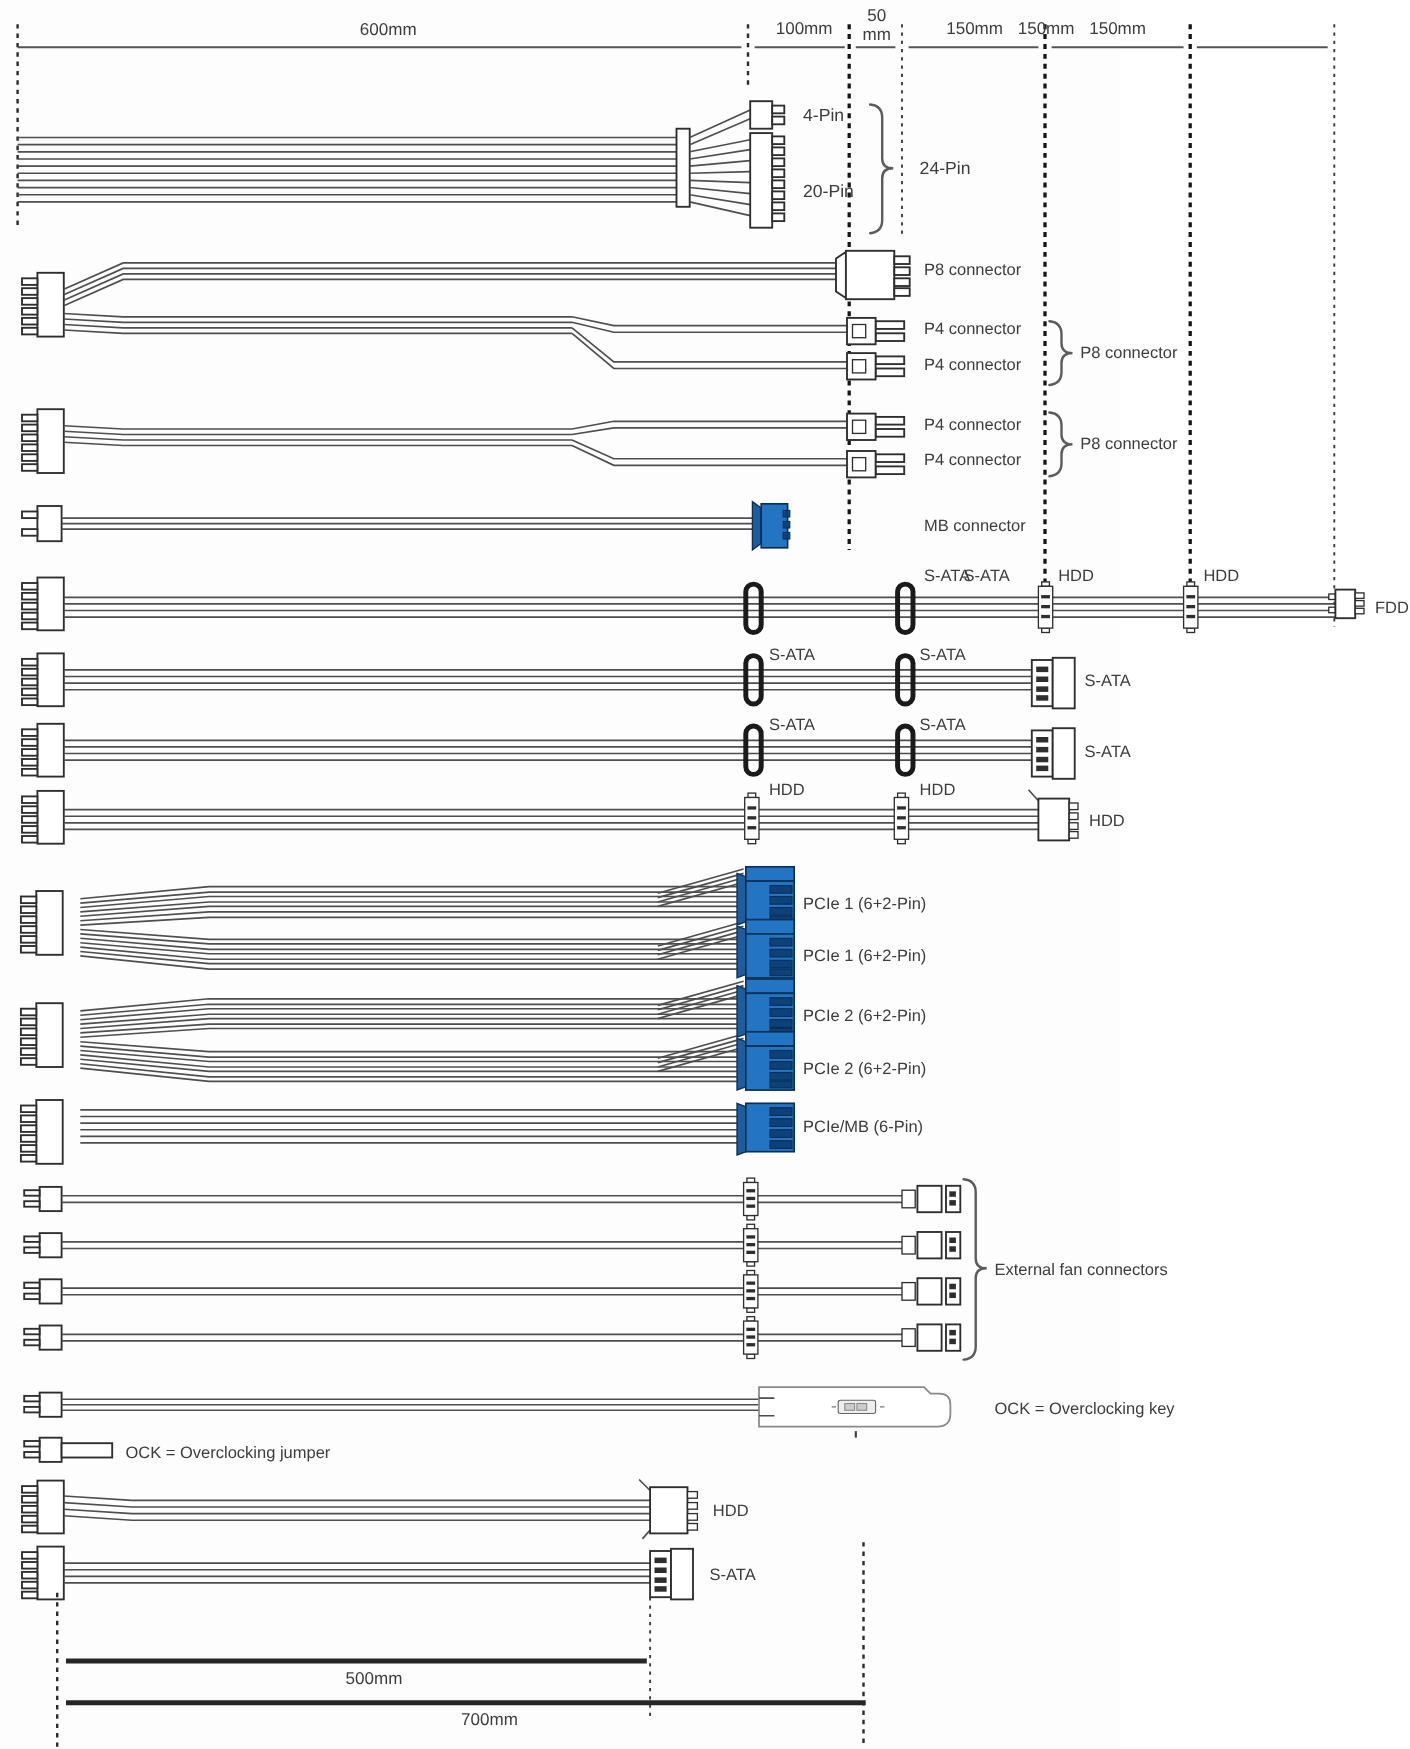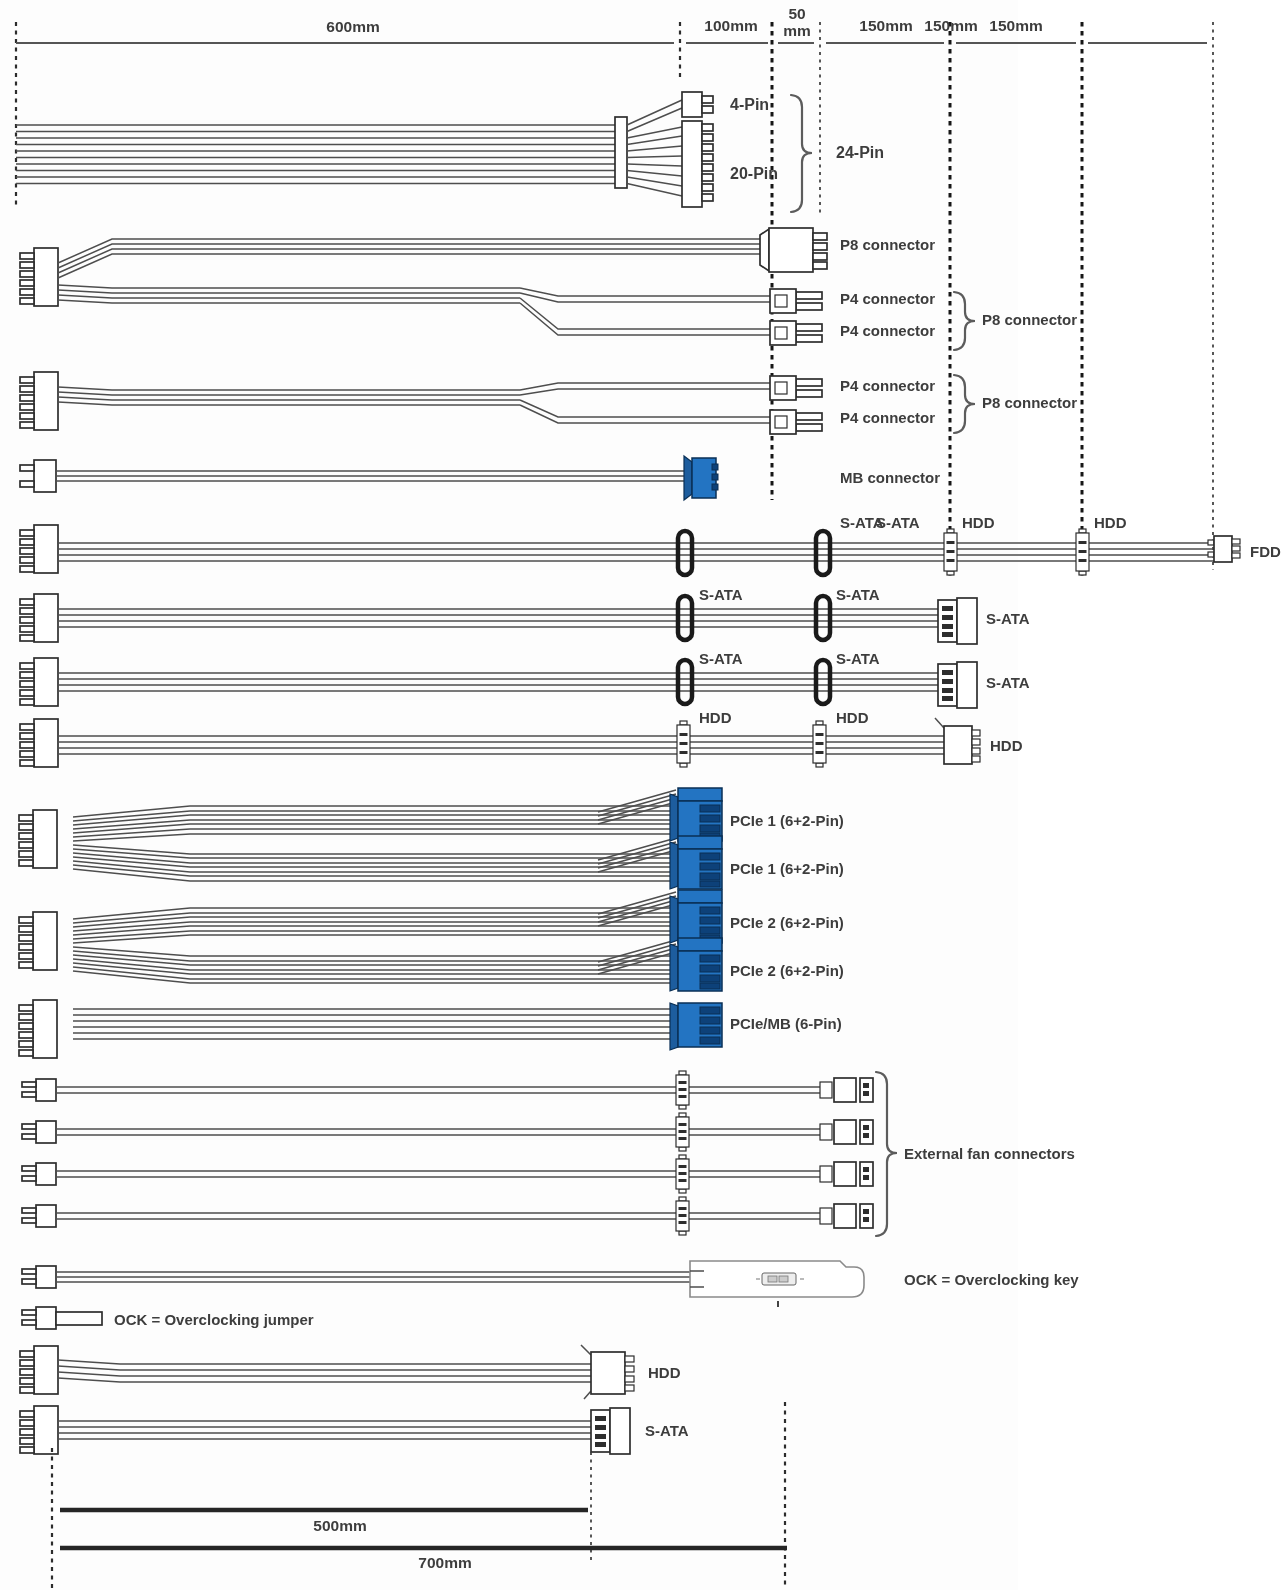--- a/index.html
+++ b/index.html
@@ -1,16 +1,16 @@
 <!DOCTYPE html>
 <html><head>
 <meta charset="utf-8">
 <style>
   html,body{margin:0;padding:0;background:#fff;}
-  .stage{width:1018px;height:1590px;position:relative;background:#fdfdfd;font-family:"Liberation Sans",sans-serif;font-weight:bold;}
+  .stage{width:1018px;height:1590px;position:relative;background:#fdfdfd;font-family:"Liberation Sans",sans-serif;}
   svg{display:block;}
   .wire{fill:none;stroke:#4e4e4e;stroke-width:1.5;}
   .conn{fill:#ffffff;stroke:#2e2e2e;stroke-width:1.7;}
   .connthin{fill:#ffffff;stroke:#2e2e2e;stroke-width:1.2;}
   .dark{fill:#2e2e2e;stroke:none;}
   .blue{fill:#2374c2;stroke:#0a2f55;stroke-width:1.5;}
   .bluedark{fill:#0d4179;stroke:#0a2f55;stroke-width:1;}
   .blueflange{fill:#1d5d9e;stroke:#0a2f55;stroke-width:1.2;}
   .pill{fill:none;stroke:#1a1a1a;stroke-width:4.5;}
   .brace{fill:none;stroke:#5c5c5c;stroke-width:2.2;stroke-linecap:round;}

